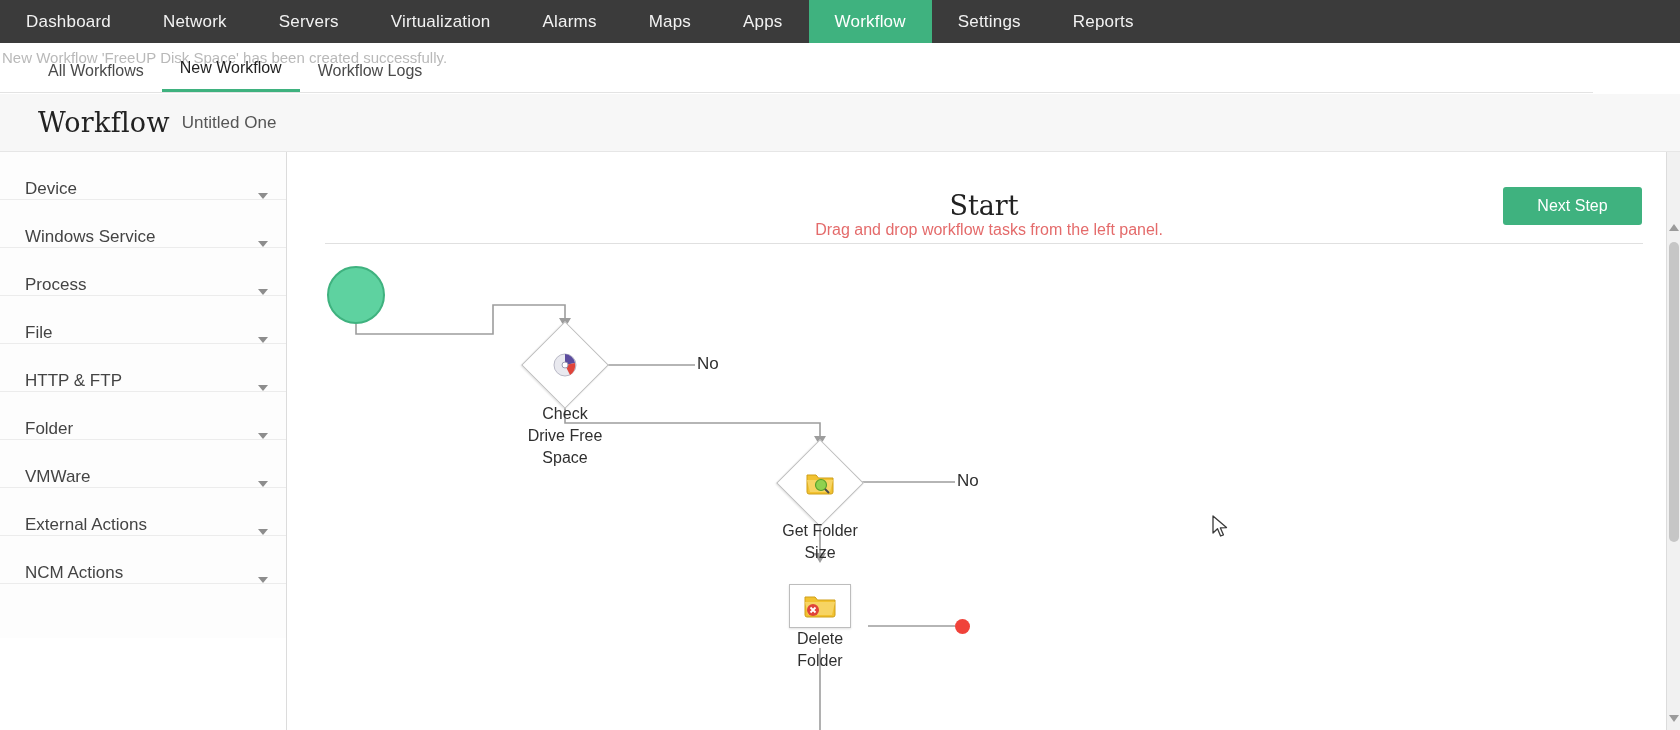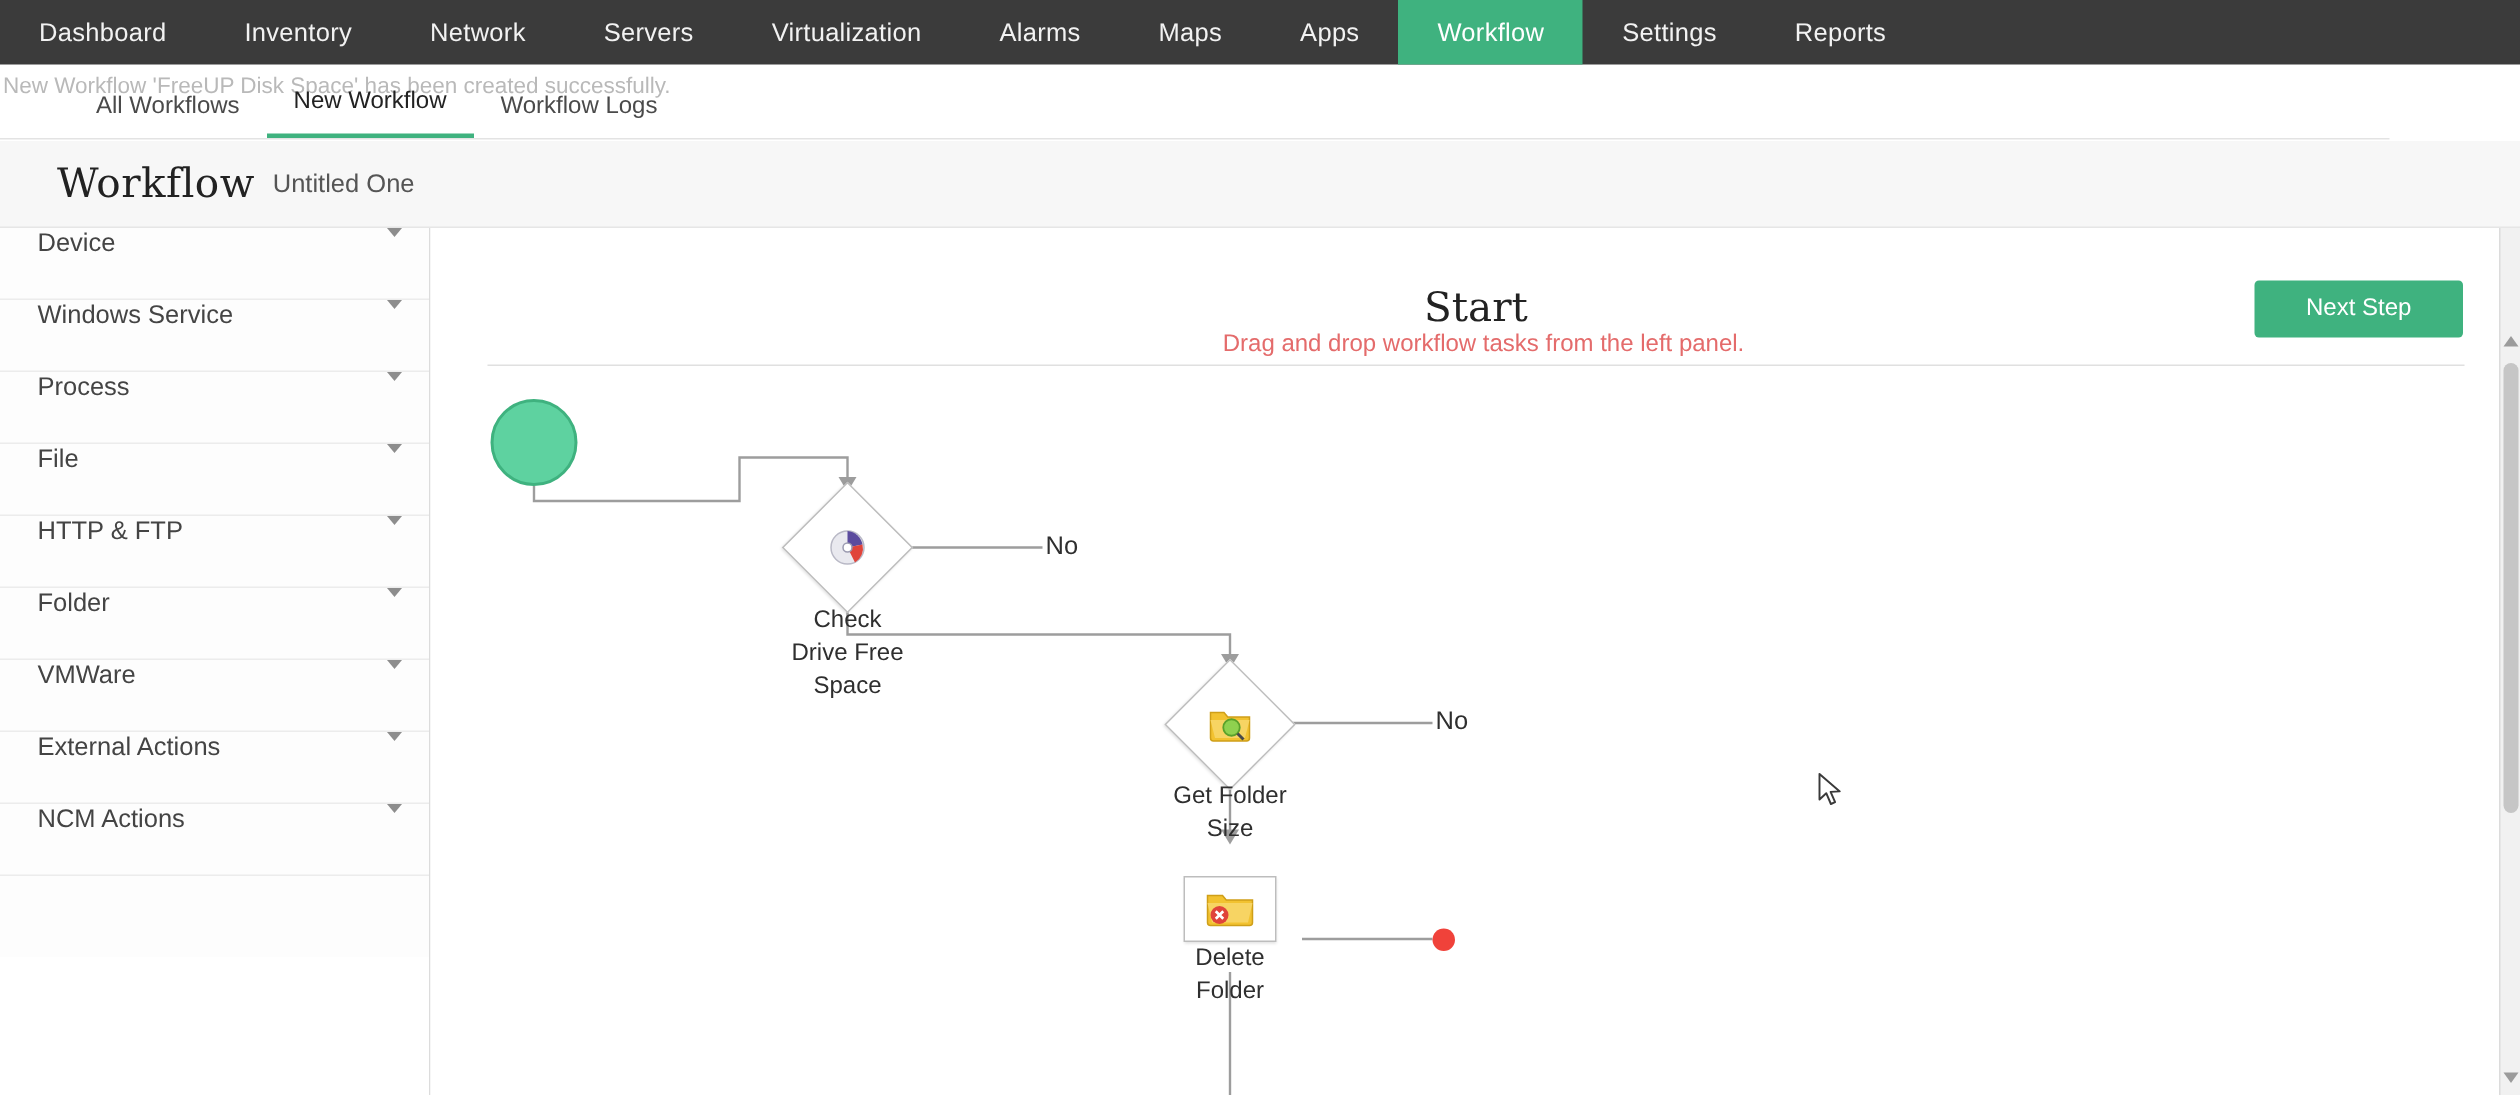--- a/index.html
+++ b/index.html
@@ -50,21 +50,21 @@
     display: flex; align-items: center;
     pointer-events: none;
   }
 
   
   .subtabs {
     position: absolute; left: 0; top: 46px;
     width: 1593px; height: 47px;
     background: transparent;
     display: flex; align-items: flex-end;
-    padding-left: 46px;
+    padding-left: 30px;
     border-bottom: 1px solid #e3e3e3;
   }
   .subtab {
     font-size: 16px;
     color: #4a4a4a;
     padding: 0 18px 12px 18px;
     cursor: pointer;
     white-space: nowrap;
   }
   .subtab.active {
@@ -95,21 +95,21 @@
 
   
   .leftpanel {
     position: absolute; left: 0; top: 152px;
     width: 287px; height: 486px;
     background: #fdfdfd;
     border-right: 1px solid #dcdcdc;
   }
   .panel-item {
     height: 48px;
-    display: flex; align-items: flex-start;
+    display: flex; align-items: flex-end;
     padding: 0 18px 0 25px;
     font-size: 17px;
     color: #444;
     border-bottom: 1px solid #ececec;
     cursor: pointer;
     justify-content: space-between;
   }
   .panel-item .caret {
     width: 0; height: 0;
     border-left: 5px solid transparent;
@@ -256,23 +256,20 @@
 </head>
 <body>
 
 <div id="app">
 
   <div class="topnav">
     <div class="nav-item">
         <span>Dashboard</span>
       </div>
     <div class="nav-item">
-        <span>Inventory</span>
-      </div>
-    <div class="nav-item">
         <span>Network</span>
       </div>
     <div class="nav-item">
         <span>Servers</span>
       </div>
     <div class="nav-item">
         <span>Virtualization</span>
       </div>
     <div class="nav-item">
         <span>Alarms</span>

